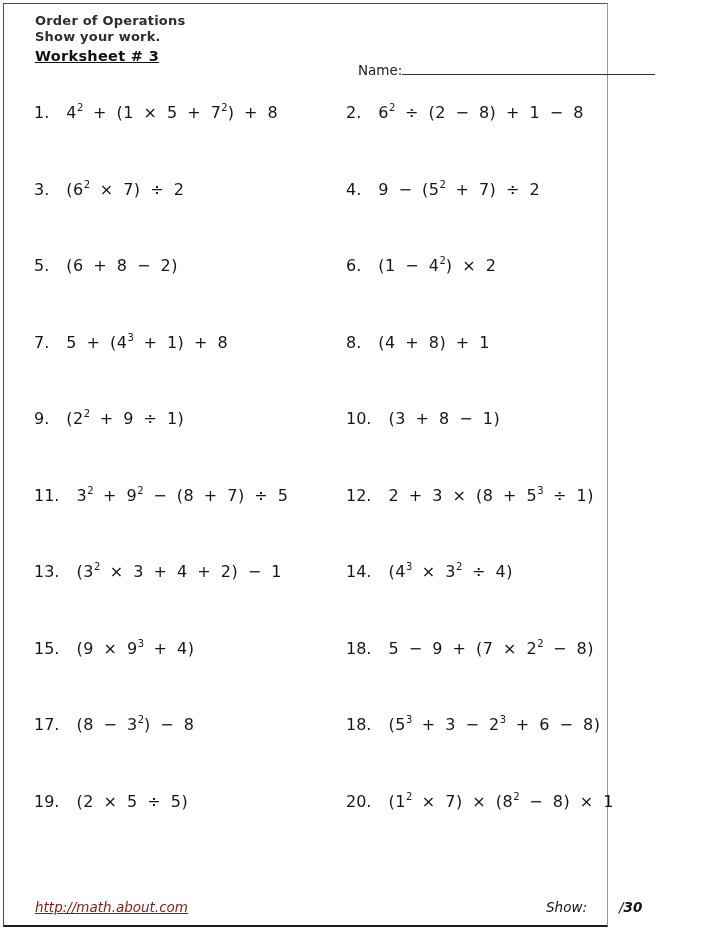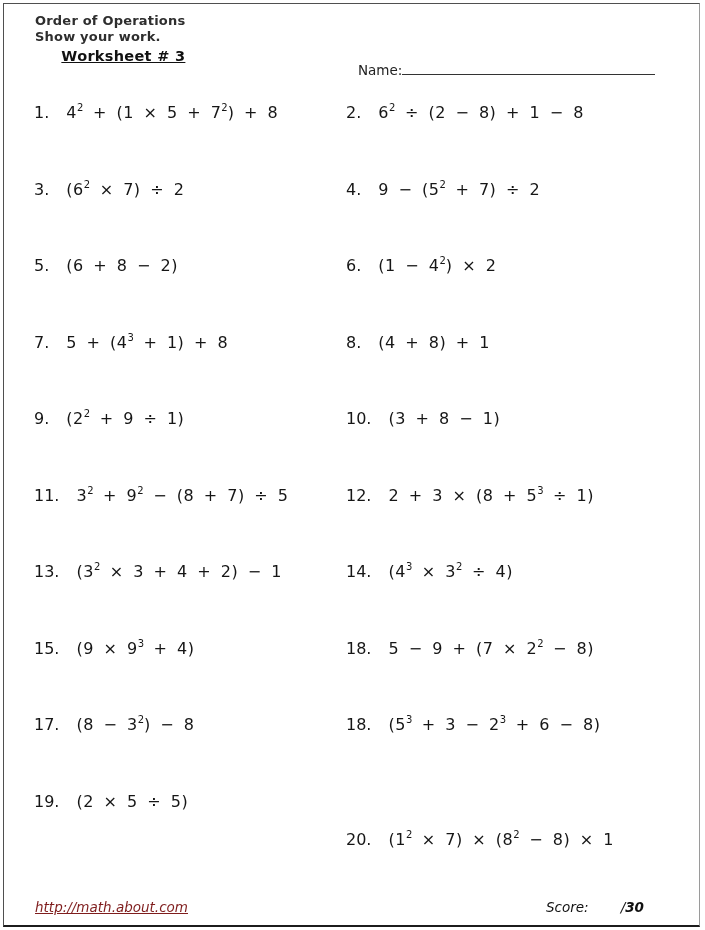--- a/index.html
+++ b/index.html
@@ -13,21 +13,21 @@
     position: relative;
     background: #ffffff;
     font-family: "DejaVu Sans", sans-serif;
     color: #1a1a1a;
     overflow: hidden;
   }
   .page {
     position: absolute;
     left: 3px;
     top: 3px;
-    width: 697px;
+    width: 605px;
     height: 924px;
     box-sizing: border-box;
     background: #ffffff;
     border: 1px solid #4f4f4f;
     border-right-color: #9a9a9a;
     border-bottom: 2px solid #1c1c1c;
   }
   
   .header-left {
     position: absolute;
@@ -42,21 +42,20 @@
     letter-spacing: 0.2px;
   }
   .ws-num {
     font-size: 14.5px;
     font-weight: bold;
     color: #111;
     line-height: 18px;
     margin-top: 2px;
     text-decoration: underline;
     letter-spacing: 0.3px;
-    text-align: right;
   }
   .name-row {
     position: absolute;
     left: 354px;
     top: 56px;
     font-size: 13.5px;
     color: #222;
     white-space: nowrap;
     text-align: right;
   }
@@ -201,25 +200,25 @@
         <span class="pexpr">(8 − 3<sup>2</sup>) − 8</span>
       </div>
       <div class="problem" style="top: 709px; left: 342px;">
         <span class="pnum">18.</span>
         <span class="pexpr">(5<sup>3</sup> + 3 − 2<sup>3</sup> + 6 − 8)</span>
       </div>
       <div class="problem" style="top: 786px; left: 30px;">
         <span class="pnum">19.</span>
         <span class="pexpr">(2 × 5 ÷ 5)</span>
       </div>
-      <div class="problem" style="top: 824px; left: 342px;">
+      <div class="problem" style="top: 786px; left: 342px;">
         <span class="pnum">20.</span>
         <span class="pexpr">(1<sup>2</sup> × 7) × (8<sup>2</sup> − 8) × 1</span>
       </div>
     </main>
 
   <a class="footer-link">http://math.about.com</a>
 
   <div class="score">
-    <span>Score:</span><span class="score-value"><span>/</span><span class="score-total">30</span></span>
+    <span>Show:</span><span class="score-value"><span>/</span><span class="score-total">30</span></span>
   </div>
 
 </div>
 
 </body></html>

